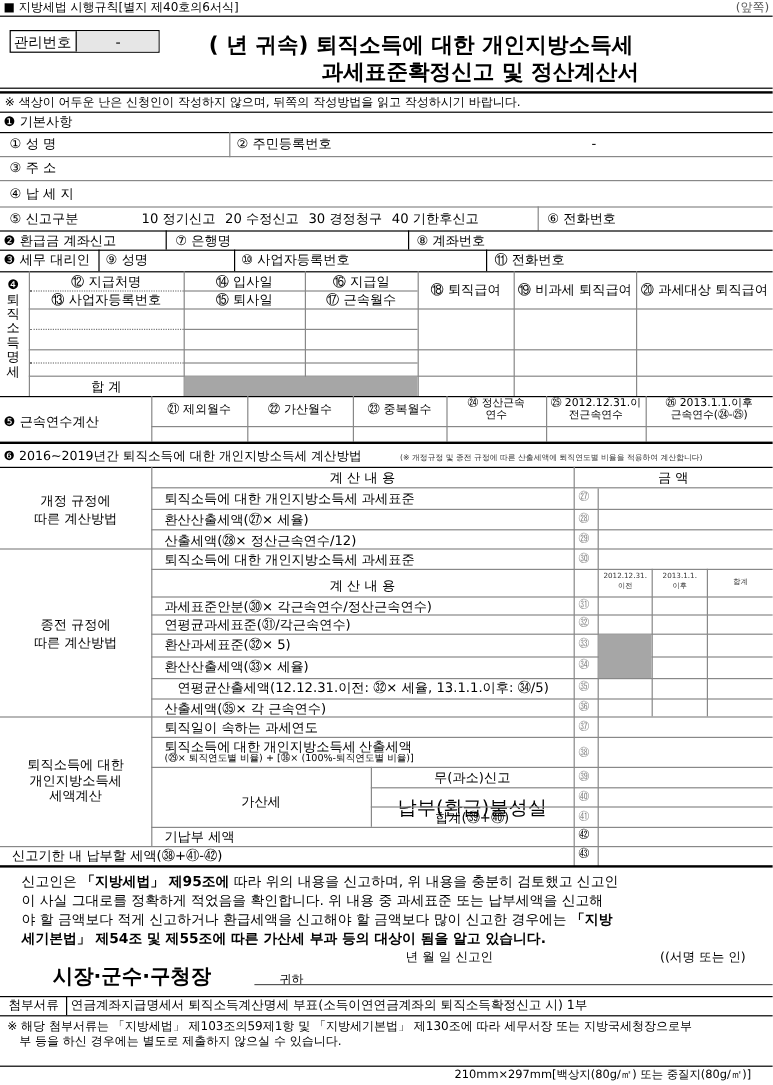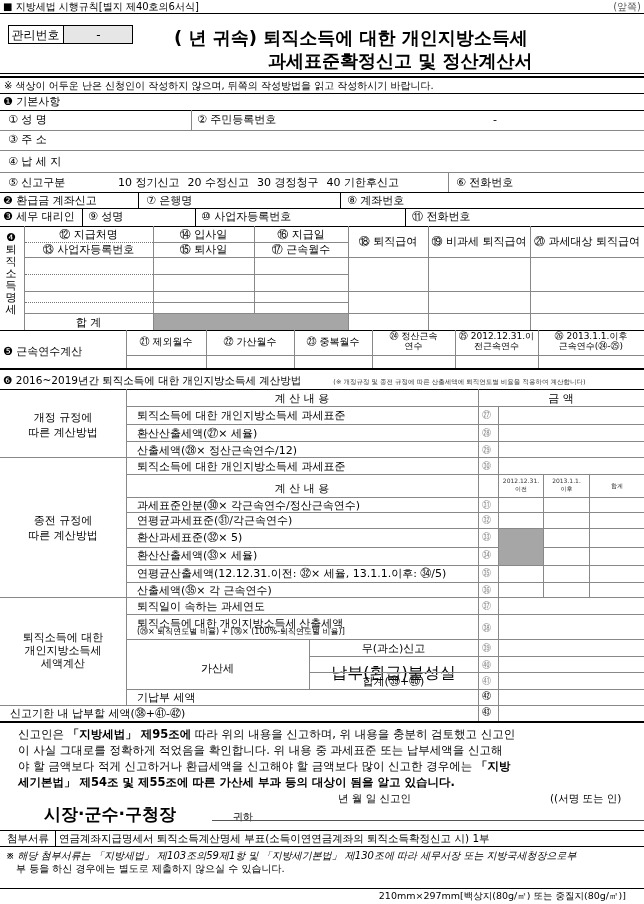--- a/index.html
+++ b/index.html
@@ -207,21 +207,21 @@
 <div class="t circ" style="left:482px;top:516px;font-size:9px;">㉜</div>
 <div class="gh" style="left:126px;top:528px;width:518px;"></div>
 <div class="t" style="left:137px;top:532px;font-size:11px;">환산과세표준(㉜× 5)</div>
 <div class="t circ" style="left:482px;top:533px;font-size:9px;">㉝</div>
 <div class="shade" style="left:499px;top:529px;width:44px;height:36px;"></div>
 <div class="gh" style="left:126px;top:547px;width:373px;"></div>
 <div class="gh" style="left:543px;top:547px;width:101px;"></div>
 <div class="t" style="left:137px;top:550px;font-size:11px;">환산산출세액(㉝× 세율)</div>
 <div class="t circ" style="left:482px;top:551px;font-size:9px;">㉞</div>
 <div class="gh" style="left:126px;top:565px;width:518px;"></div>
-<div class="t" style="left:137px;top:568px;font-size:11px;">연평균산출세액(12.12.31.이전: ㉜× 세율, 13.1.1.이후: ㉞/5)</div>
+<div class="t" style="left:148px;top:568px;font-size:11px;">연평균산출세액(12.12.31.이전: ㉜× 세율, 13.1.1.이후: ㉞/5)</div>
 <div class="t circ" style="left:482px;top:569px;font-size:9px;">㉟</div>
 <div class="gh" style="left:126px;top:582px;width:518px;"></div>
 <div class="t" style="left:137px;top:585px;font-size:11px;">산출세액(㉟× 각 근속연수)</div>
 <div class="t circ" style="left:482px;top:586px;font-size:9px;">㊱</div>
 <div class="gh" style="left:0;top:597px;width:644px;"></div>
 
 <div class="abs c" style="left:0;top:631px;width:126px;font-size:11px;line-height:13px;white-space:pre-line;">퇴직소득에 대한
 개인지방소득세
 세액계산</div>
 <div class="t" style="left:137px;top:601px;font-size:11px;">퇴직일이 속하는 과세연도</div>
@@ -270,17 +270,17 @@
 <div class="t" style="left:44px;top:806px;font-size:17px;font-weight:bold;">시장·군수·구청장</div>
 <div class="t" style="left:233px;top:812px;font-size:10px;">귀하</div>
 <div class="hline" style="left:212px;width:432px;top:820px;height:1px;background:#555;"></div>
 
 <div class="hline" style="top:830px;height:1px;"></div>
 <div class="t" style="left:7px;top:833px;font-size:10.5px;">첨부서류</div>
 <div class="vline" style="left:55px;top:830px;height:16px;"></div>
 <div class="t" style="left:59px;top:833px;font-size:10.5px;">연금계좌지급명세서 퇴직소득계산명세 부표(소득이연연금계좌의 퇴직소득확정신고 시) 1부</div>
 <div class="hline" style="top:846px;height:1px;"></div>
 <div class="abs" style="left:6px;top:849px;width:636px;font-size:10px;line-height:13px;">
-  <div style="white-space:nowrap;font-style:italic;">※ 해당 첨부서류는 「지방세법」 제103조의59제1항 및 「지방세기본법」 제130조에 따라 세무서장 또는 지방국세청장으로부</div>
+  <div style="white-space:nowrap;">※ 해당 첨부서류는 「지방세법」 제103조의59제1항 및 「지방세기본법」 제130조에 따라 세무서장 또는 지방국세청장으로부</div>
   <div style="white-space:nowrap;padding-left:10px;">부 등을 하신 경우에는 별도로 제출하지 않으실 수 있습니다.</div>
 </div>
 <div class="hline" style="top:888px;height:1px;"></div>
 <div class="t" style="right:18px;top:891px;font-size:9.5px;">210mm×297mm[백상지(80g/㎡) 또는 중질지(80g/㎡)]</div>
 
 </body></html>

